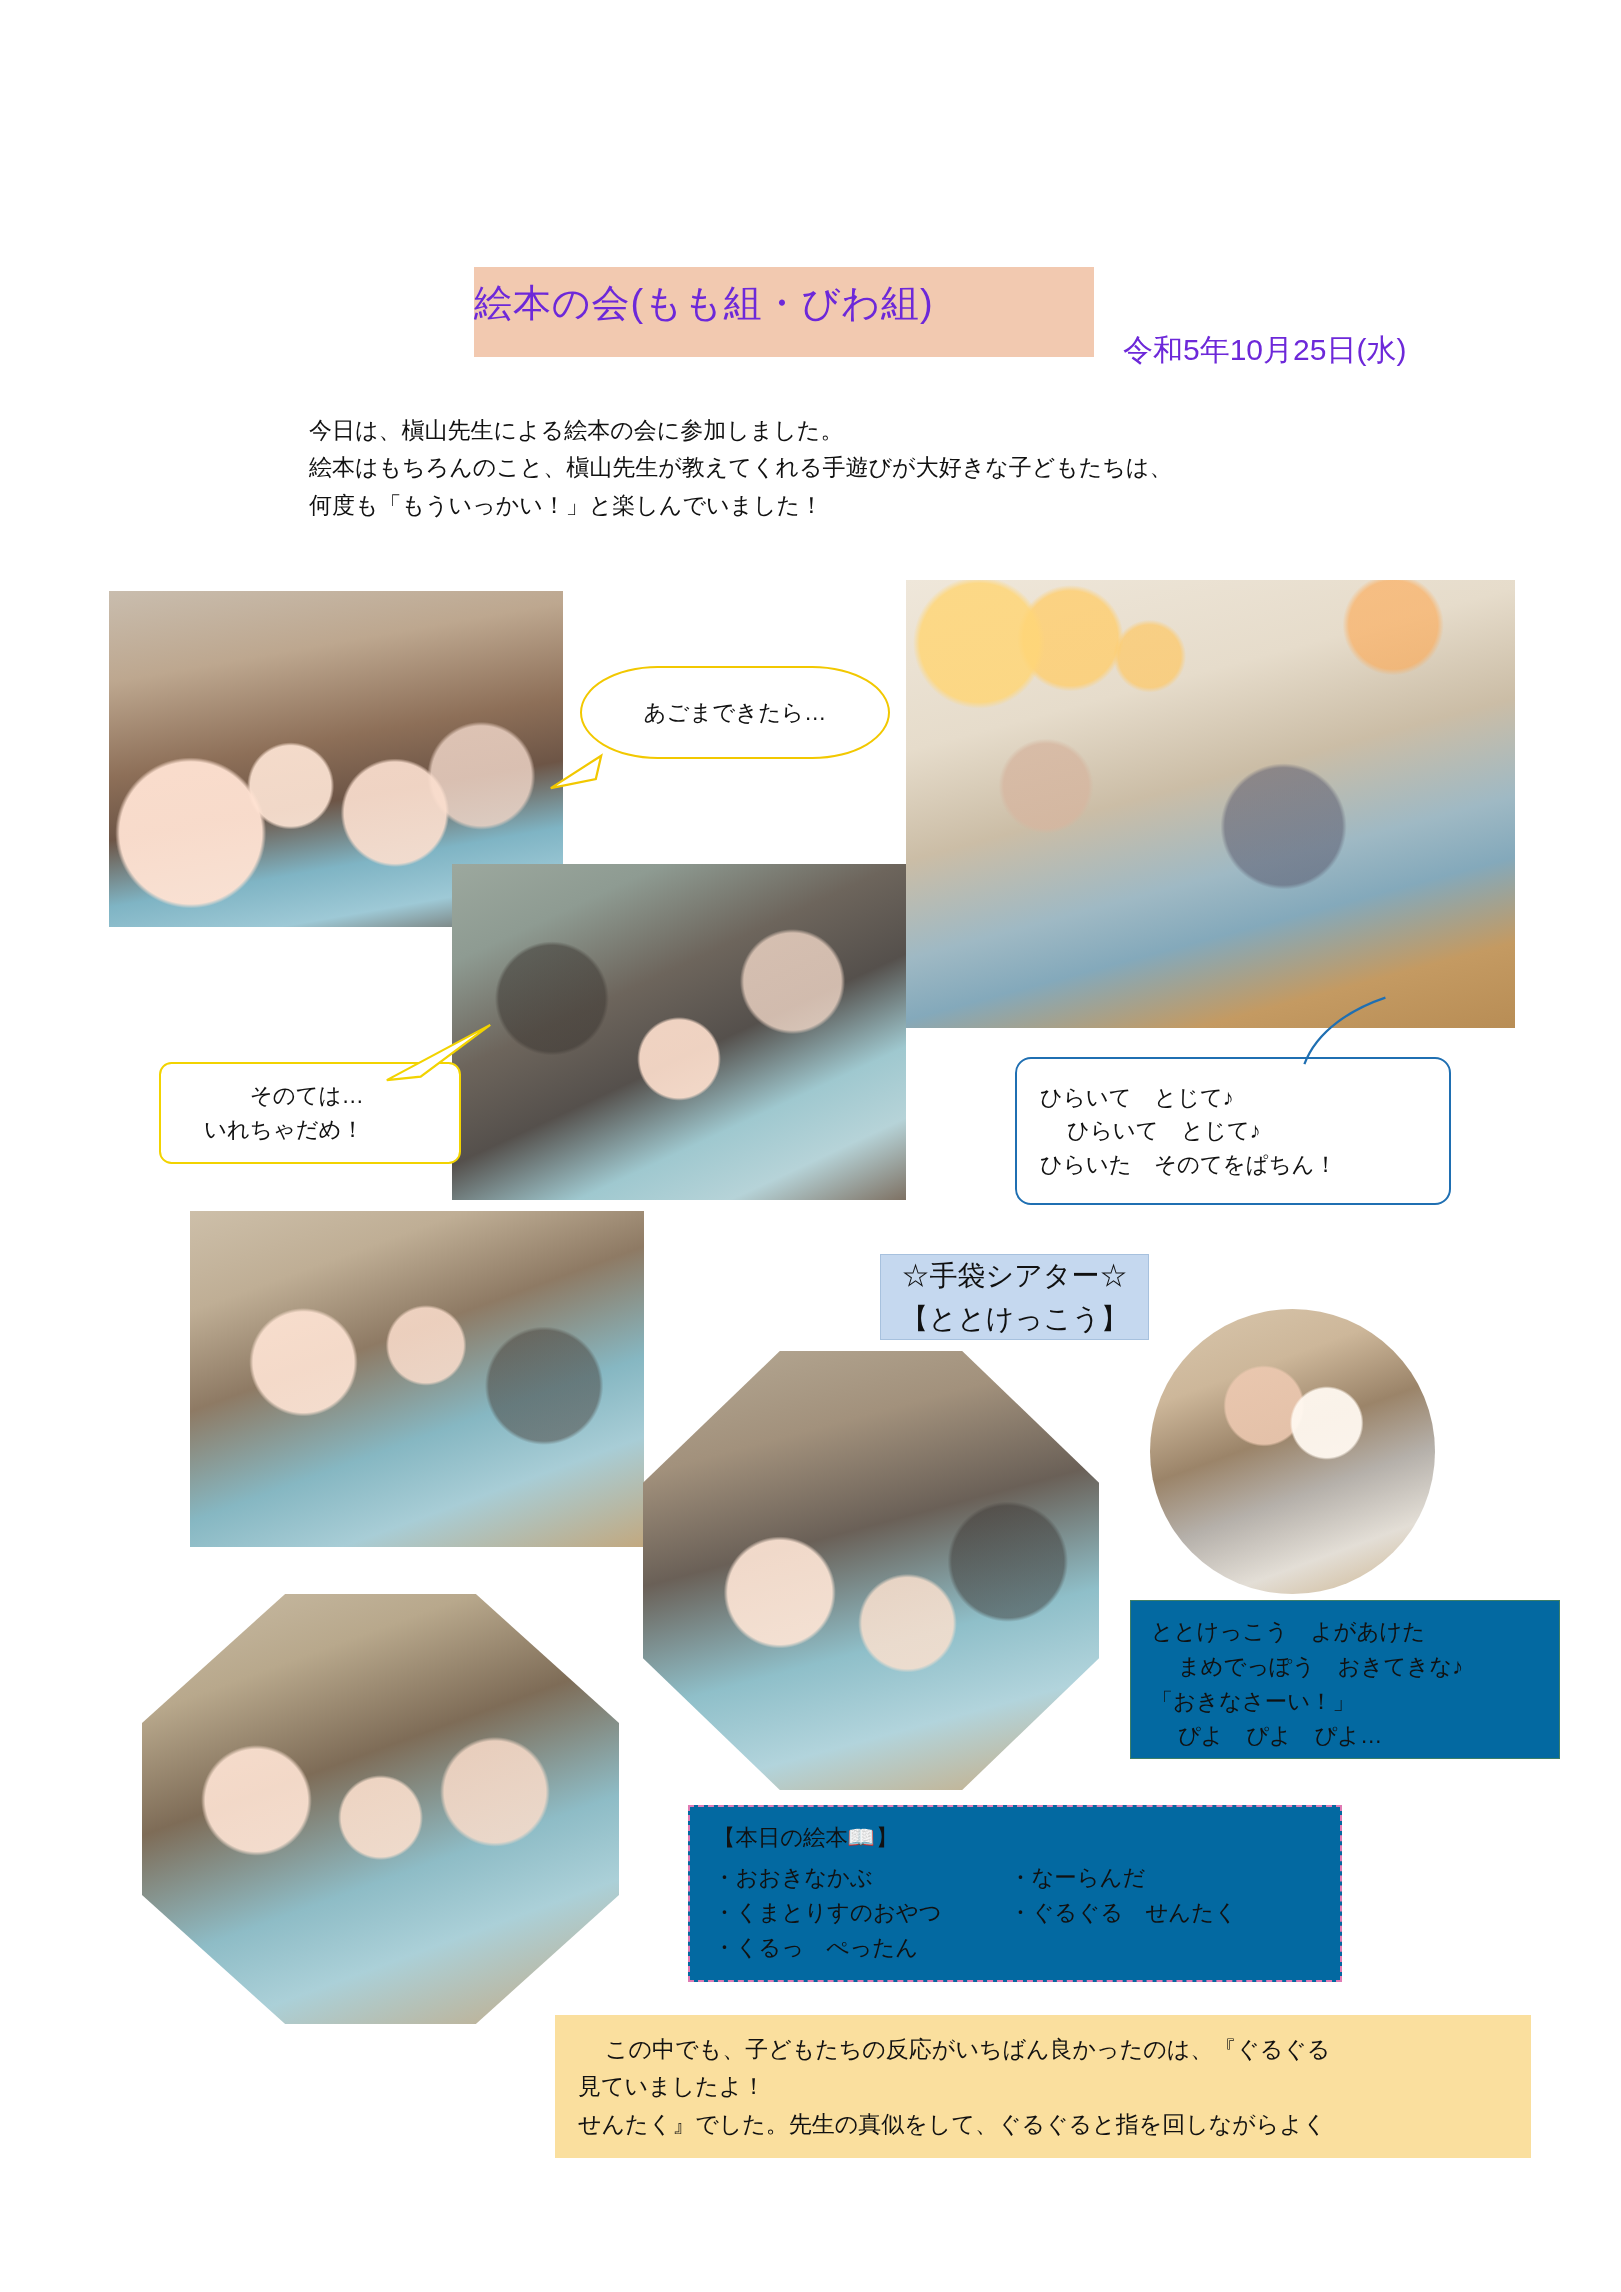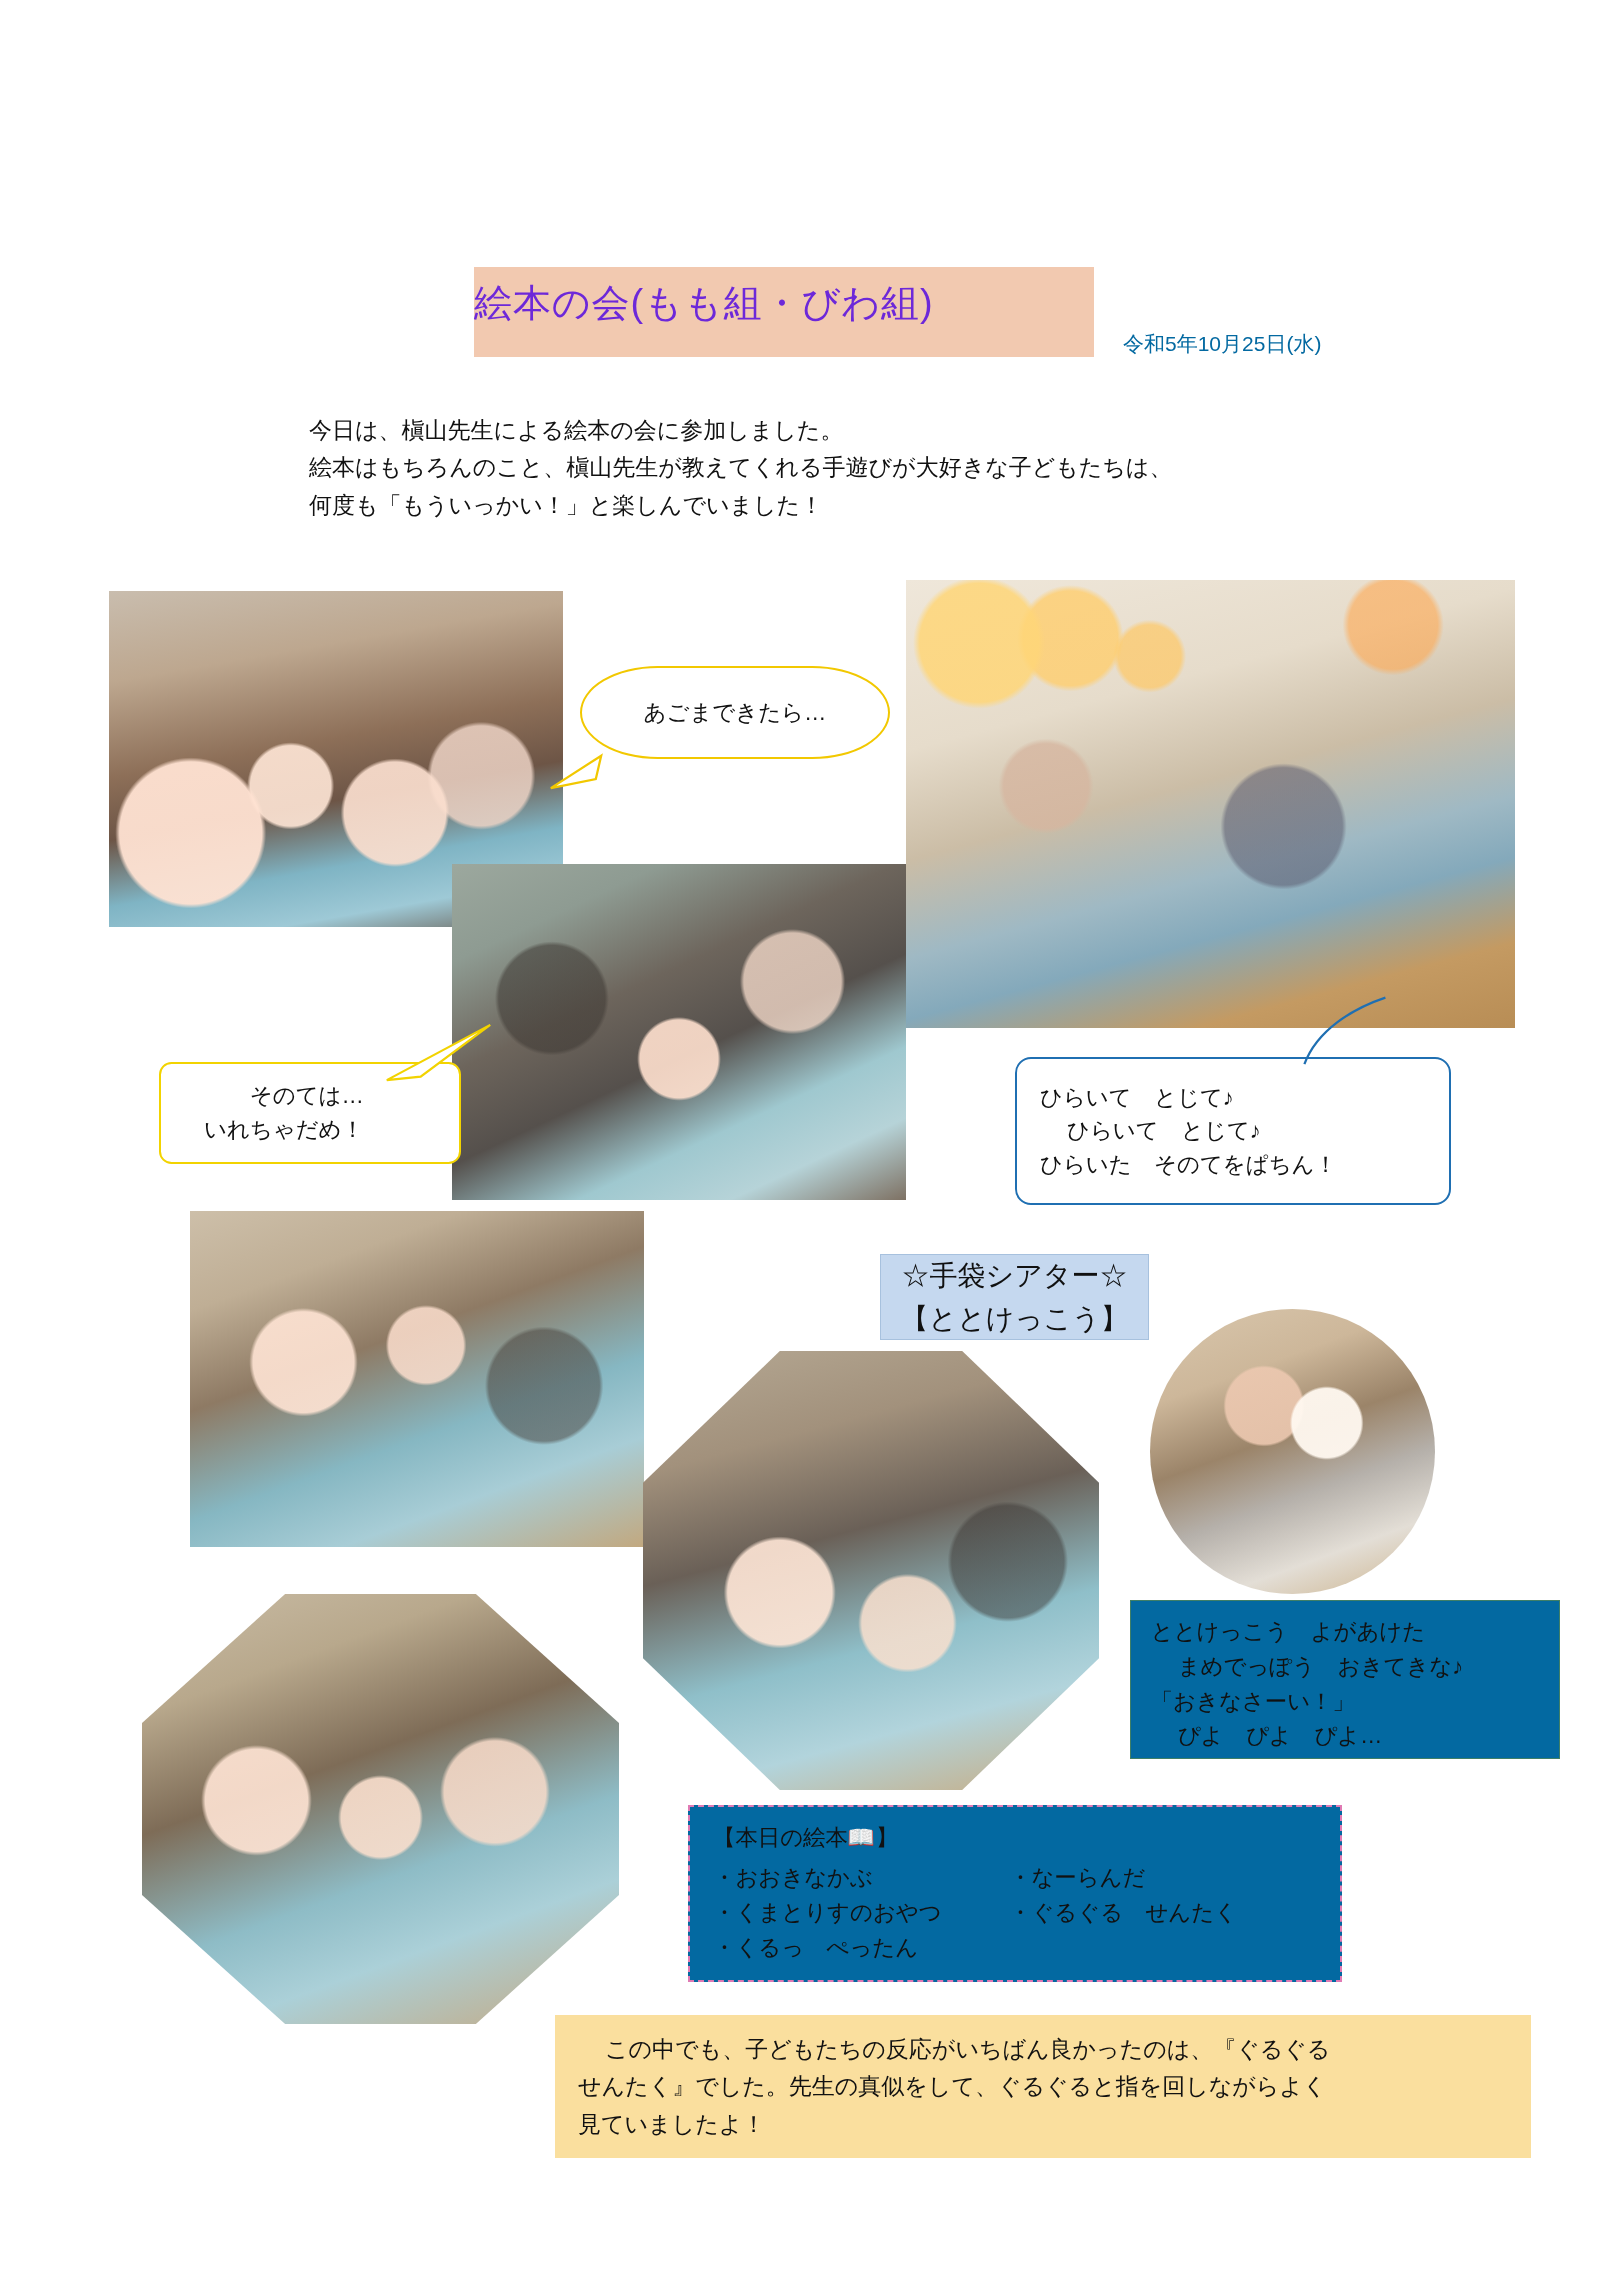--- a/index.html
+++ b/index.html
@@ -40,22 +40,22 @@
     width: 620px;
     font-size: 38px;
     letter-spacing: 0.9px;
     font-weight: 500;
     color: #6d28d9;
   }
   .title-date {
     position: absolute;
     left: 1123px;
     top: 330px;
-    font-size: 21px;
-    color: #0369a1;
+    font-size: 30px;
+    color: #6d28d9;
   }
 
   
   .intro {
     position: absolute;
     left: 309px;
     top: 412px;
     width: 1164px;
     font-size: 23px;
     line-height: 1.62;
@@ -316,18 +316,18 @@
       <span class="ehon-col-b">・ぐるぐる　せんたく</span>
     </div>
     <div class="ehon-row">
       <span class="ehon-col-a">・くるっ　ぺったん</span>
       <span class="ehon-col-b"></span>
     </div>
   </div>
 
   <div class="box" id="box-summary">
     <div class="indent-first">この中でも、子どもたちの反応がいちばん良かったのは、『ぐるぐる</div>
+    <div>見ていましたよ！</div>
     <div>せんたく』でした。先生の真似をして、ぐるぐると指を回しながらよく</div>
-    <div>見ていましたよ！</div>
   </div>
 
 </div>
 
 
 </body></html>

